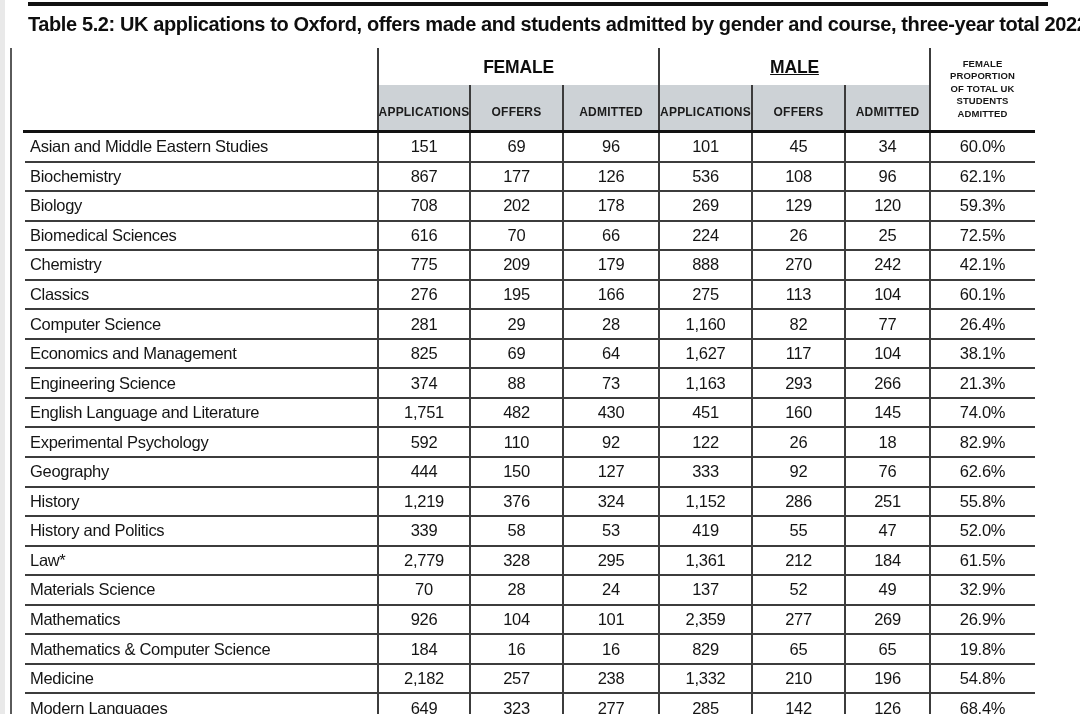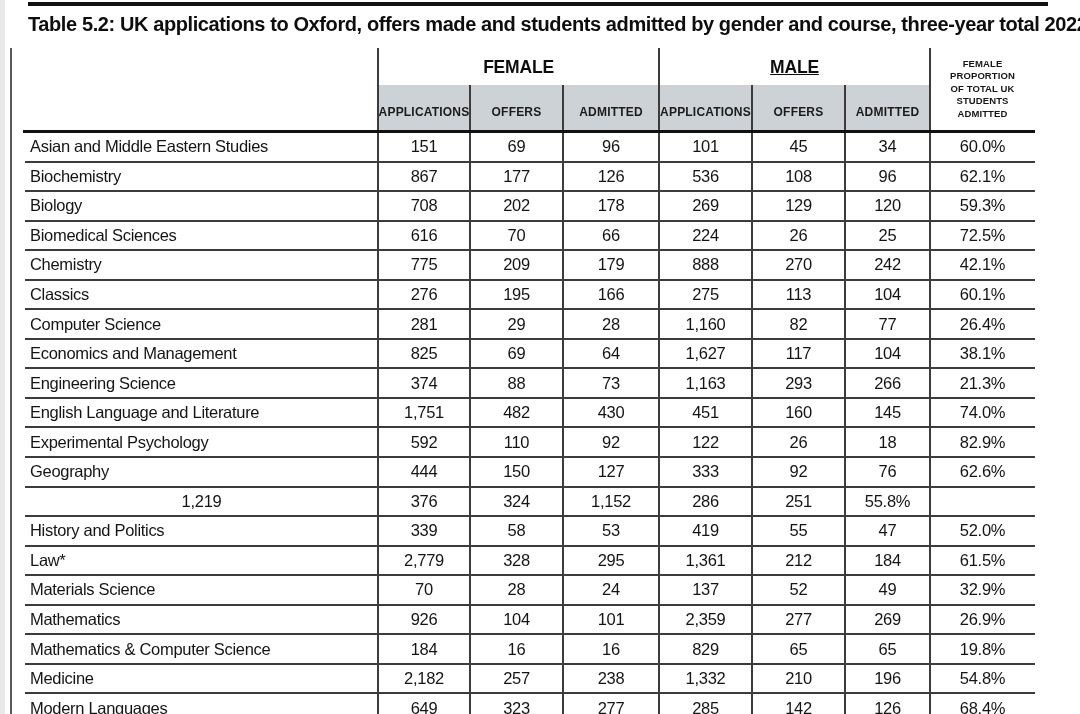--- a/index.html
+++ b/index.html
@@ -224,20 +224,21 @@
     <div class="cell course">Geography</div>
     <div class="cell num">444</div>
     <div class="cell num">150</div>
     <div class="cell num">127</div>
     <div class="cell num">333</div>
     <div class="cell num">92</div>
     <div class="cell num">76</div>
     <div class="cell num">62.6%</div>
   </div>
       <div class="trow">
+    <div class="cell course">History</div>
     <div class="cell num">1,219</div>
     <div class="cell num">376</div>
     <div class="cell num">324</div>
     <div class="cell num">1,152</div>
     <div class="cell num">286</div>
     <div class="cell num">251</div>
     <div class="cell num">55.8%</div>
   </div>
       <div class="trow">
     <div class="cell course">History and Politics</div>

